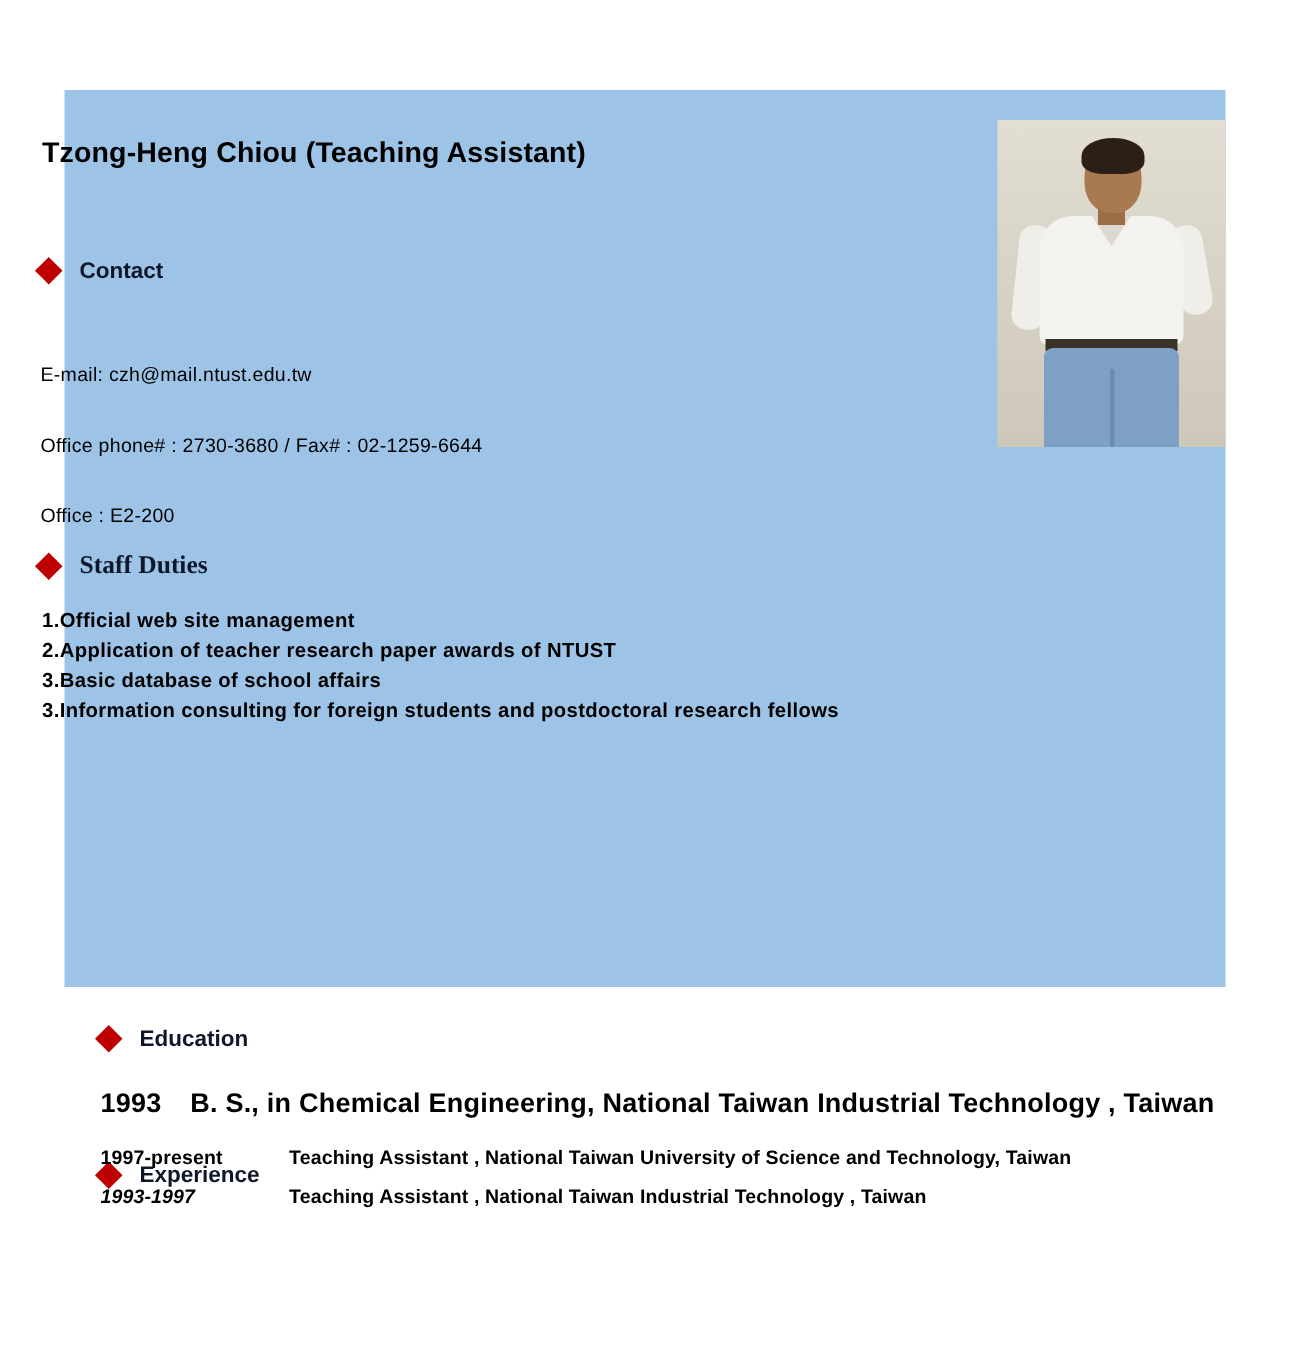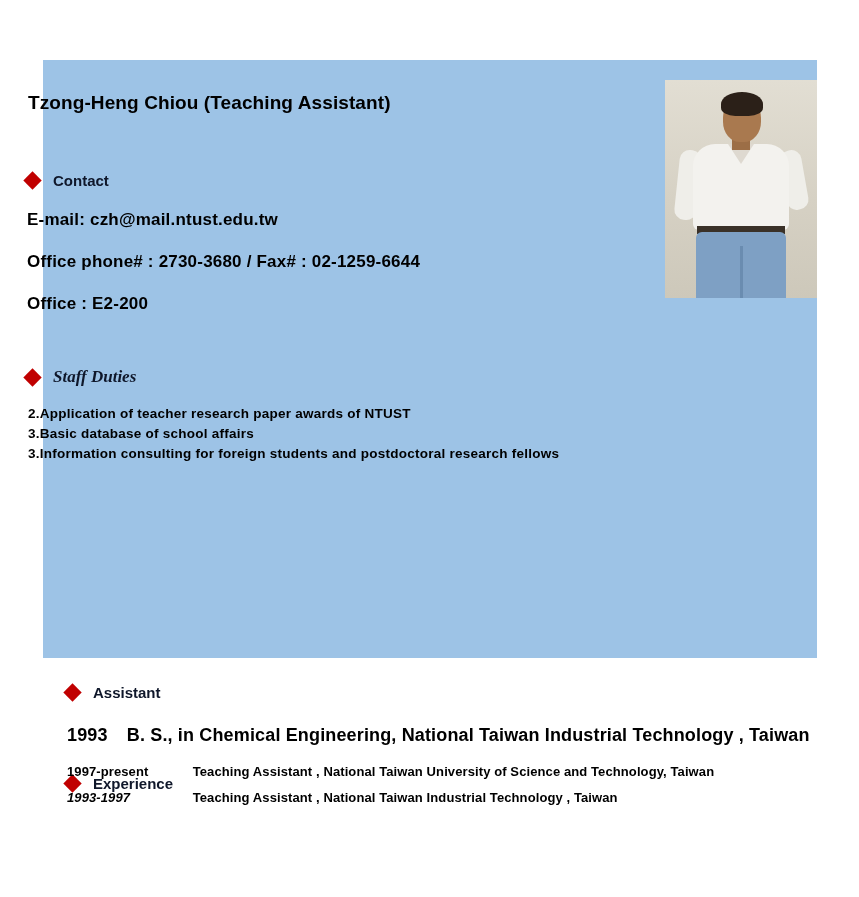--- a/index.html
+++ b/index.html
@@ -168,39 +168,39 @@
     flex: 0 0 auto;
   }
   .sec-title {
     color: #0f172a;
     font-weight: bold;
     font-size: 15px;
   }
   .sec-title.serif {
     font-family: "Liberation Serif", serif;
     font-size: 17px;
-    font-style: italic;
   }
 
   .contact-head {
     position: absolute;
     left: 26px;
     top: 172px;
   }
   .contact-lines {
     position: absolute;
     left: 27px;
     top: 210px;
     width: 500px;
   }
   .contact-lines div {
-    font-size: 17px;
-    font-weight: bold;
+    font-size: 13px;
+    font-weight: normal;
     margin-bottom: 22px;
     letter-spacing: 0.2px;
+    margin-top: 32px;
   }
 
   .duties-head {
     position: absolute;
     left: 26px;
     top: 367px;
   }
   .duties-list {
     position: absolute;
     left: 28px;
@@ -280,28 +280,29 @@
   <div>E-mail: czh@mail.ntust.edu.tw</div>
   <div>Office phone# : 2730-3680 / Fax# : 02-1259-6644</div>
   <div>Office : E2-200</div>
 </div>
 
 <div class="sec-head duties-head">
   <span class="diamond"></span>
   <span class="sec-title serif">Staff Duties</span>
 </div>
 <div class="duties-list">
+  <div>1.Official web site management</div>
   <div>2.Application of teacher research paper awards of NTUST</div>
   <div>3.Basic database of school affairs</div>
   <div>3.Information consulting for foreign students and postdoctoral research fellows</div>
 </div>
 
 <div class="sec-head education-head">
   <span class="diamond"></span>
-  <span class="sec-title">Assistant</span>
+  <span class="sec-title">Education</span>
 </div>
 <div class="education-line">
   <span class="yr">1993</span>
   <span>B. S., in Chemical Engineering, National Taiwan Industrial Technology , Taiwan</span>
 </div>
 
 <div class="sec-head experience-head">
   <span class="diamond"></span>
   <span class="sec-title">Experience</span>
 </div>

